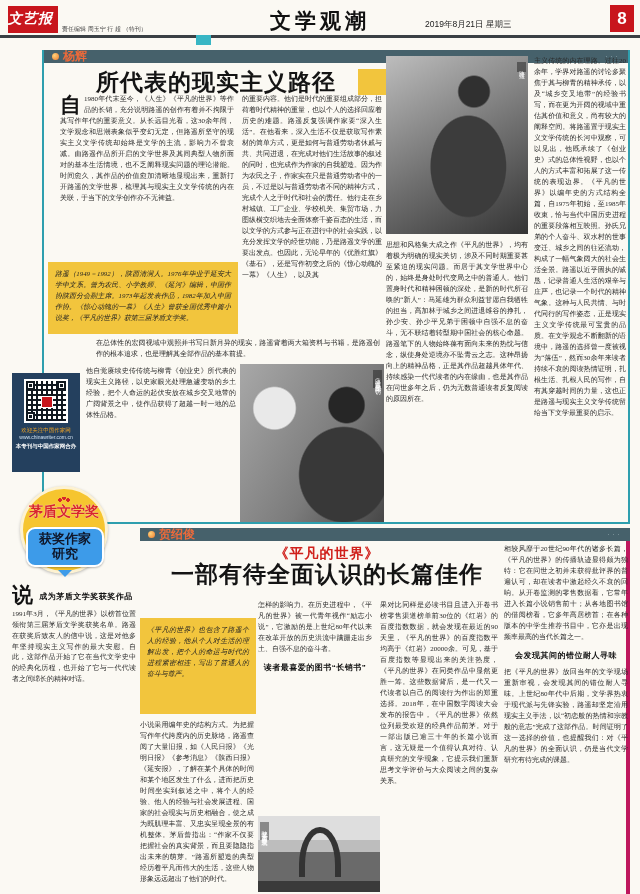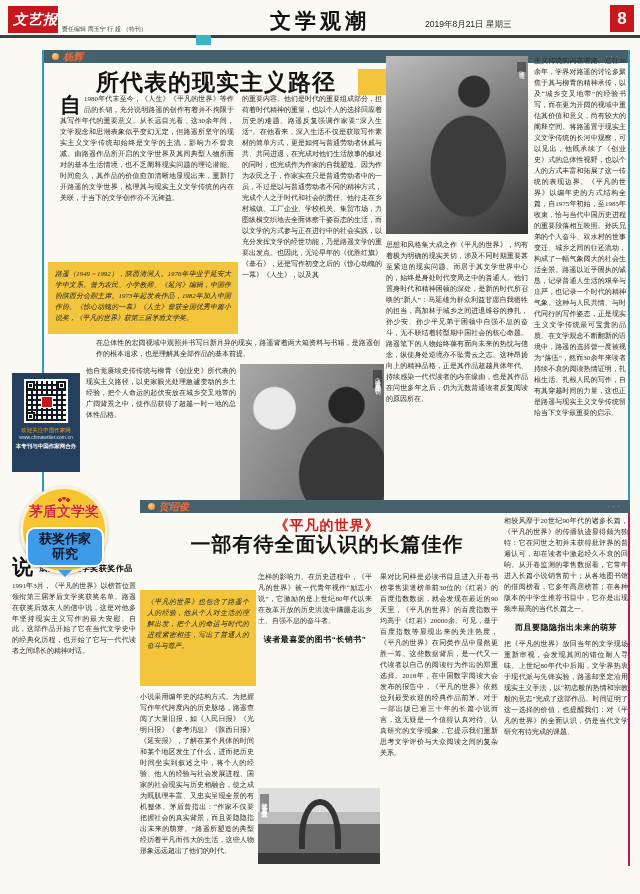--- a/index.html
+++ b/index.html
@@ -1,46 +1,46 @@
 <!DOCTYPE html>
 <html><head>
 <meta charset="utf-8">
 <style>
   html,body{margin:0;padding:0;}
   body{width:640px;height:894px;position:relative;background:#fbf9f3;
        font-family:"Liberation Serif","DejaVu Serif",serif;color:#2a2a2a;overflow:hidden;}
   .abs{position:absolute;}
   
   .masthead{left:8px;top:6px;width:50px;height:27px;background:#C8161D;color:#fff;
-    font-family:Liberation Serif, serif;font-style:italic;font-weight:bold;font-size:14px;
-    line-height:27px;text-align:right;letter-spacing:1px;}
+    font-family:Liberation Mono, monospace;font-style:italic;font-weight:bold;font-size:14px;
+    line-height:27px;text-align:left;letter-spacing:1px;}
   .editors{left:62px;top:25px;font-size:6px;color:#444;font-family:"Liberation Sans",sans-serif;}
   .section-title{left:210px;top:7px;width:220px;text-align:center;font-size:21px;font-weight:bold;
     font-family:"Liberation Sans","DejaVu Sans",sans-serif;letter-spacing:4px;color:#111;}
   .date{left:425px;top:19px;font-size:8.5px;color:#222;font-family:"Liberation Sans",sans-serif;}
   .pagenum{left:610px;top:5px;width:24px;height:27px;background:#C8161D;color:#fff;
     font-size:17px;font-weight:bold;text-align:center;line-height:27px;font-family:"Liberation Sans",sans-serif;}
   .top-rule{left:0;top:35px;width:640px;height:3px;background:#3a4044;}
   .teal-sq{left:196px;top:35px;width:15px;height:10px;background:#38B6C4;}
   
   .a1-box{left:42px;top:50px;width:588px;height:474px;box-sizing:border-box;
     border-left:2px solid #2E9FAE;border-right:2px solid #2E9FAE;border-bottom:2px solid #2E9FAE;background:#fbf9f3;}
-  .a2-box{left:12px;top:500px;width:618px;height:366px;box-sizing:border-box;
-    border-right:2px solid #be185d;background:#fbf9f3;}
+  .a2-box{left:12px;top:528px;width:618px;height:366px;box-sizing:border-box;
+    border-right:4px solid #be185d;background:#fbf9f3;}
   .bar{height:13px;background:#46616B;display:flex;align-items:center;gap:4px;padding:0 8px;box-sizing:border-box;}
-  .bar .author{font-family:"Liberation Sans",sans-serif;font-weight:bold;font-size:10px;color:#ED6A3A;font-style:italic;}
+  .bar .author{font-family:"Liberation Sans",sans-serif;font-weight:bold;font-size:12px;color:#ED6A3A;}
   .bar .dots{margin-left:auto;color:#8aa0a8;font-size:9px;letter-spacing:2px;line-height:1;}
   .author-dot{width:7px;height:7px;border-radius:50%;background:radial-gradient(circle at 35% 35%,#ffd27a,#ef7b2e);}
   .headline1{left:52px;top:17px;font-family:"Liberation Sans","DejaVu Sans",sans-serif;
     font-weight:bold;font-size:23px;letter-spacing:1px;color:#141414;white-space:nowrap;}
   .yellow-sq{left:314px;top:19px;width:30px;height:26px;background:#F2C53D;}
   .kicker{left:128px;top:17px;width:374px;text-align:center;color:#D0211C;font-weight:bold;font-size:14px;
     font-family:"Liberation Sans",sans-serif;letter-spacing:1px;}
   .headline2{left:128px;top:31px;width:374px;text-align:center;font-family:Liberation Serif, serif;
-    font-weight:bold;font-size:20px;letter-spacing:1px;color:#141414;white-space:nowrap;}
+    font-weight:bold;font-size:23px;letter-spacing:1px;color:#141414;white-space:nowrap;}
   
   .col{font-size:7px;line-height:1.57;text-align:justify;overflow:hidden;color:#2a2a2a;}
   .dropcap{float:left;font-size:21px;line-height:.95;font-weight:bold;margin:1px 3px 0 0;
     font-family:"Liberation Sans",sans-serif;color:#111;}
   .subhead{font-family:"Liberation Sans",sans-serif;font-weight:bold;font-size:8px;text-align:center;
     margin:7px 0 5px;color:#111;letter-spacing:.5px;}
   .box-yellow{background:#F2C53D;box-sizing:border-box;padding:6px 7px;font-style:italic;
     font-size:6.9px;line-height:1.6;text-align:justify;color:#222;overflow:hidden;}
   
   .photo{overflow:hidden;}
@@ -188,16 +188,16 @@
 
   <div class="abs photo photo3" style="left:246px;top:288px;width:122px;height:76px;">
     <div class="arch"></div>
     <span class="vcap" style="left:2px;">陕北黄土高原人文景观</span>
   </div>
 
   <div class="abs col" style="left:368px;top:72px;width:118px;height:292px;">果对比同样是必读书目且进入开卷书榜零售渠道榜单前30位的《红岩》的百度指数数据，就会发现在最近的90天里，《平凡的世界》的百度指数平均高于《红岩》20000余。可见，基于百度指数等显现出来的关注热度，《平凡的世界》在同类作品中显然更胜一筹。这些数据背后，是一代又一代读者以自己的阅读行为作出的郑重选择。2018年，在中国数字阅读大会发布的报告中，《平凡的世界》依然位列最受欢迎的经典作品前茅。对于一部出版已逾三十年的长篇小说而言，这无疑是一个值得认真对待、认真研究的文学现象，它提示我们重新思考文学评价与大众阅读之间的复杂关系。</div>
 
   <div class="abs col" style="left:492px;top:16px;width:124px;height:348px;">
     <span>相较风靡于20世纪90年代的诸多长篇，《平凡的世界》的传播轨迹显得颇为独特：它在问世之初并未获得批评界的普遍认可，却在读者中激起经久不衰的回响。从开卷监测的零售数据看，它常年进入长篇小说销售前十；从各地图书馆的借阅榜看，它多年高居榜首；在各种版本的中学生推荐书目中，它亦是出现频率最高的当代长篇之一。</span>
-    <div class="subhead">而且要隐隐指出未来的萌芽</div>
+    <div class="subhead">会发现其间的错位耐人寻味</div>
     <span>把《平凡的世界》放回当年的文学现场重新审视，会发现其间的错位耐人寻味。上世纪80年代中后期，文学界热衷于现代派与先锋实验，路遥却坚定沿用现实主义手法，以“初恋般的热情和宗教般的意志”完成了这部作品。时间证明了这一选择的价值，也提醒我们：对《平凡的世界》的全面认识，仍是当代文学研究有待完成的课题。</span>
   </div>
 </div>
 
 </body></html>

